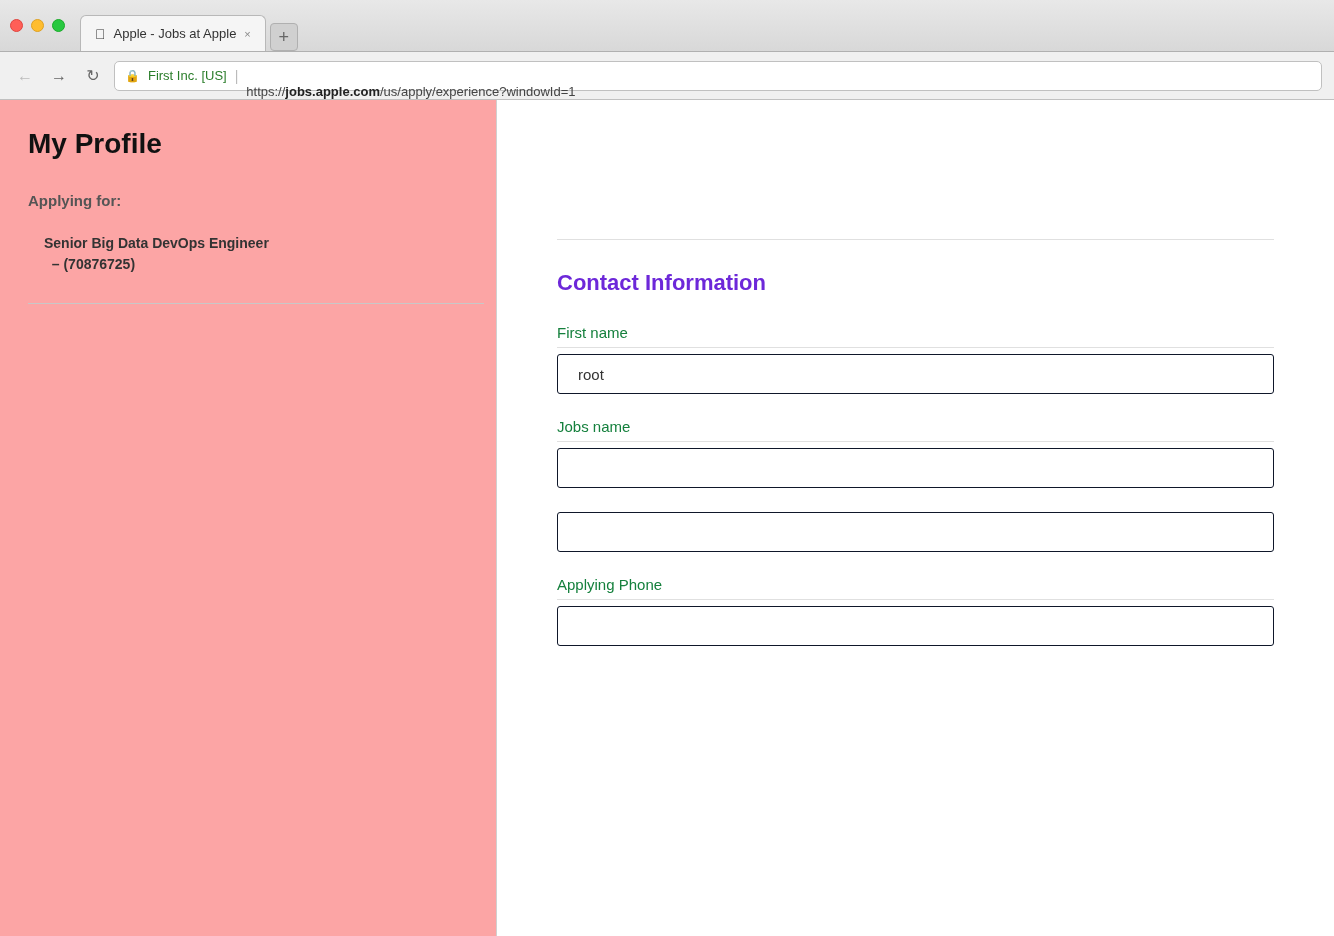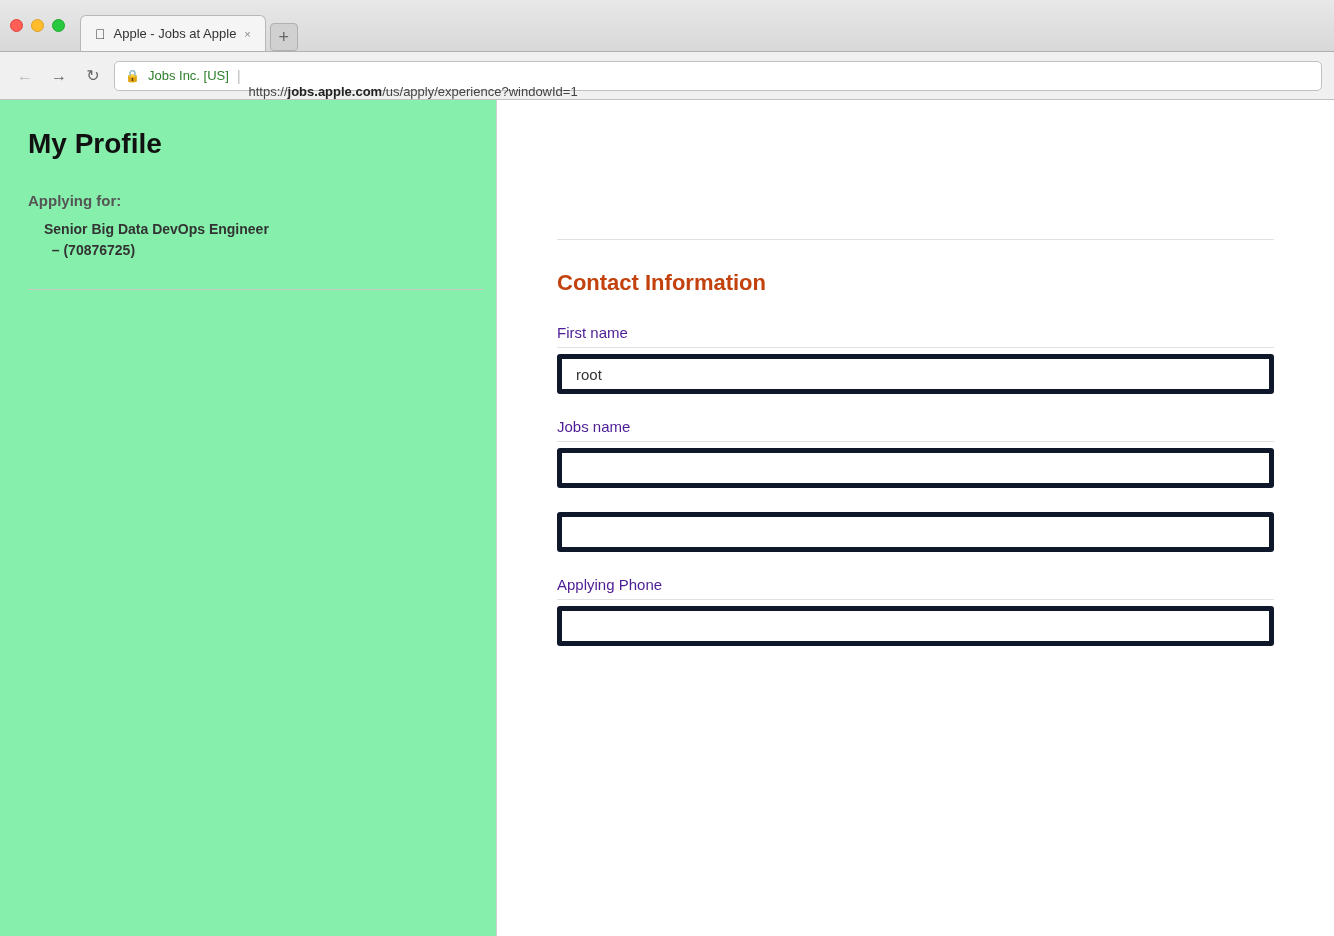--- a/index.html
+++ b/index.html
@@ -155,37 +155,37 @@
     .page-content {
       display: flex;
       height: calc(936px - 52px - 48px);
       background: white;
     }
 
     
     .sidebar {
       width: 497px;
       min-width: 497px;
-      background: #86efac;
+      background: #fca5a5;
       border-right: 1px solid #d0d0d0;
       padding: 28px 12px 0 28px;
     }
 
     .sidebar-title {
       font-size: 28px;
       font-weight: 600;
       color: #111;
       margin-bottom: 32px;
     }
 
     .sidebar-applying-label {
       font-size: 15px;
       font-weight: 600;
       color: #555;
-      margin-bottom: 10px;
+      margin-bottom: 24px;
     }
 
     .sidebar-job-title {
       font-size: 14px;
       font-weight: 700;
       color: #333;
       line-height: 1.5;
       margin-left: 16px;
     }
 
@@ -209,43 +209,43 @@
       height: 140px;
     }
 
     .form-section {
       padding: 30px 0;
     }
 
     .section-title {
       font-size: 22px;
       font-weight: 700;
-      color: #c2410c;
+      color: #6d28d9;
       margin-bottom: 28px;
     }
 
     .form-group {
       margin-bottom: 24px;
     }
 
     .form-label {
       display: flex;
       font-size: 15px;
-      color: #4c1d95;
+      color: #15803d;
       margin-bottom: 6px;
       border-bottom: 1px solid #e0e0e0;
       padding-bottom: 6px;
     }
 
     .form-input {
       width: 100%;
       height: 40px;
-      border: 5px solid #0f172a;
+      border: 1px solid #0f172a;
       border-radius: 3px;
-      padding: 0 14px;
+      padding: 0 20px;
       font-size: 15px;
       color: #333;
       background: white;
       outline: none;
     }
   </style>
 </head>
 <body>
 
 <div class="titlebar">
@@ -263,21 +263,21 @@
     <div class="new-tab-btn">+</div>
   </div>
 </div>
 
 <div class="addressbar">
   <div class="nav-btn disabled">←</div>
   <div class="nav-btn">→</div>
   <div class="nav-btn">↻</div>
   <div class="address-field">
     <span class="lock-icon">🔒</span>
-    <span class="site-label">Jobs Inc. [US]</span>
+    <span class="site-label">First Inc. [US]</span>
     <span class="divider-bar">|</span>
     <span class="url-text">
       <span>https://</span><span class="bold-part">jobs.apple.com</span><span>/us/apply/experience?windowId=1</span>
     </span>
   </div>
 </div>
 
 <div class="page-content">
 
   <div class="sidebar">

